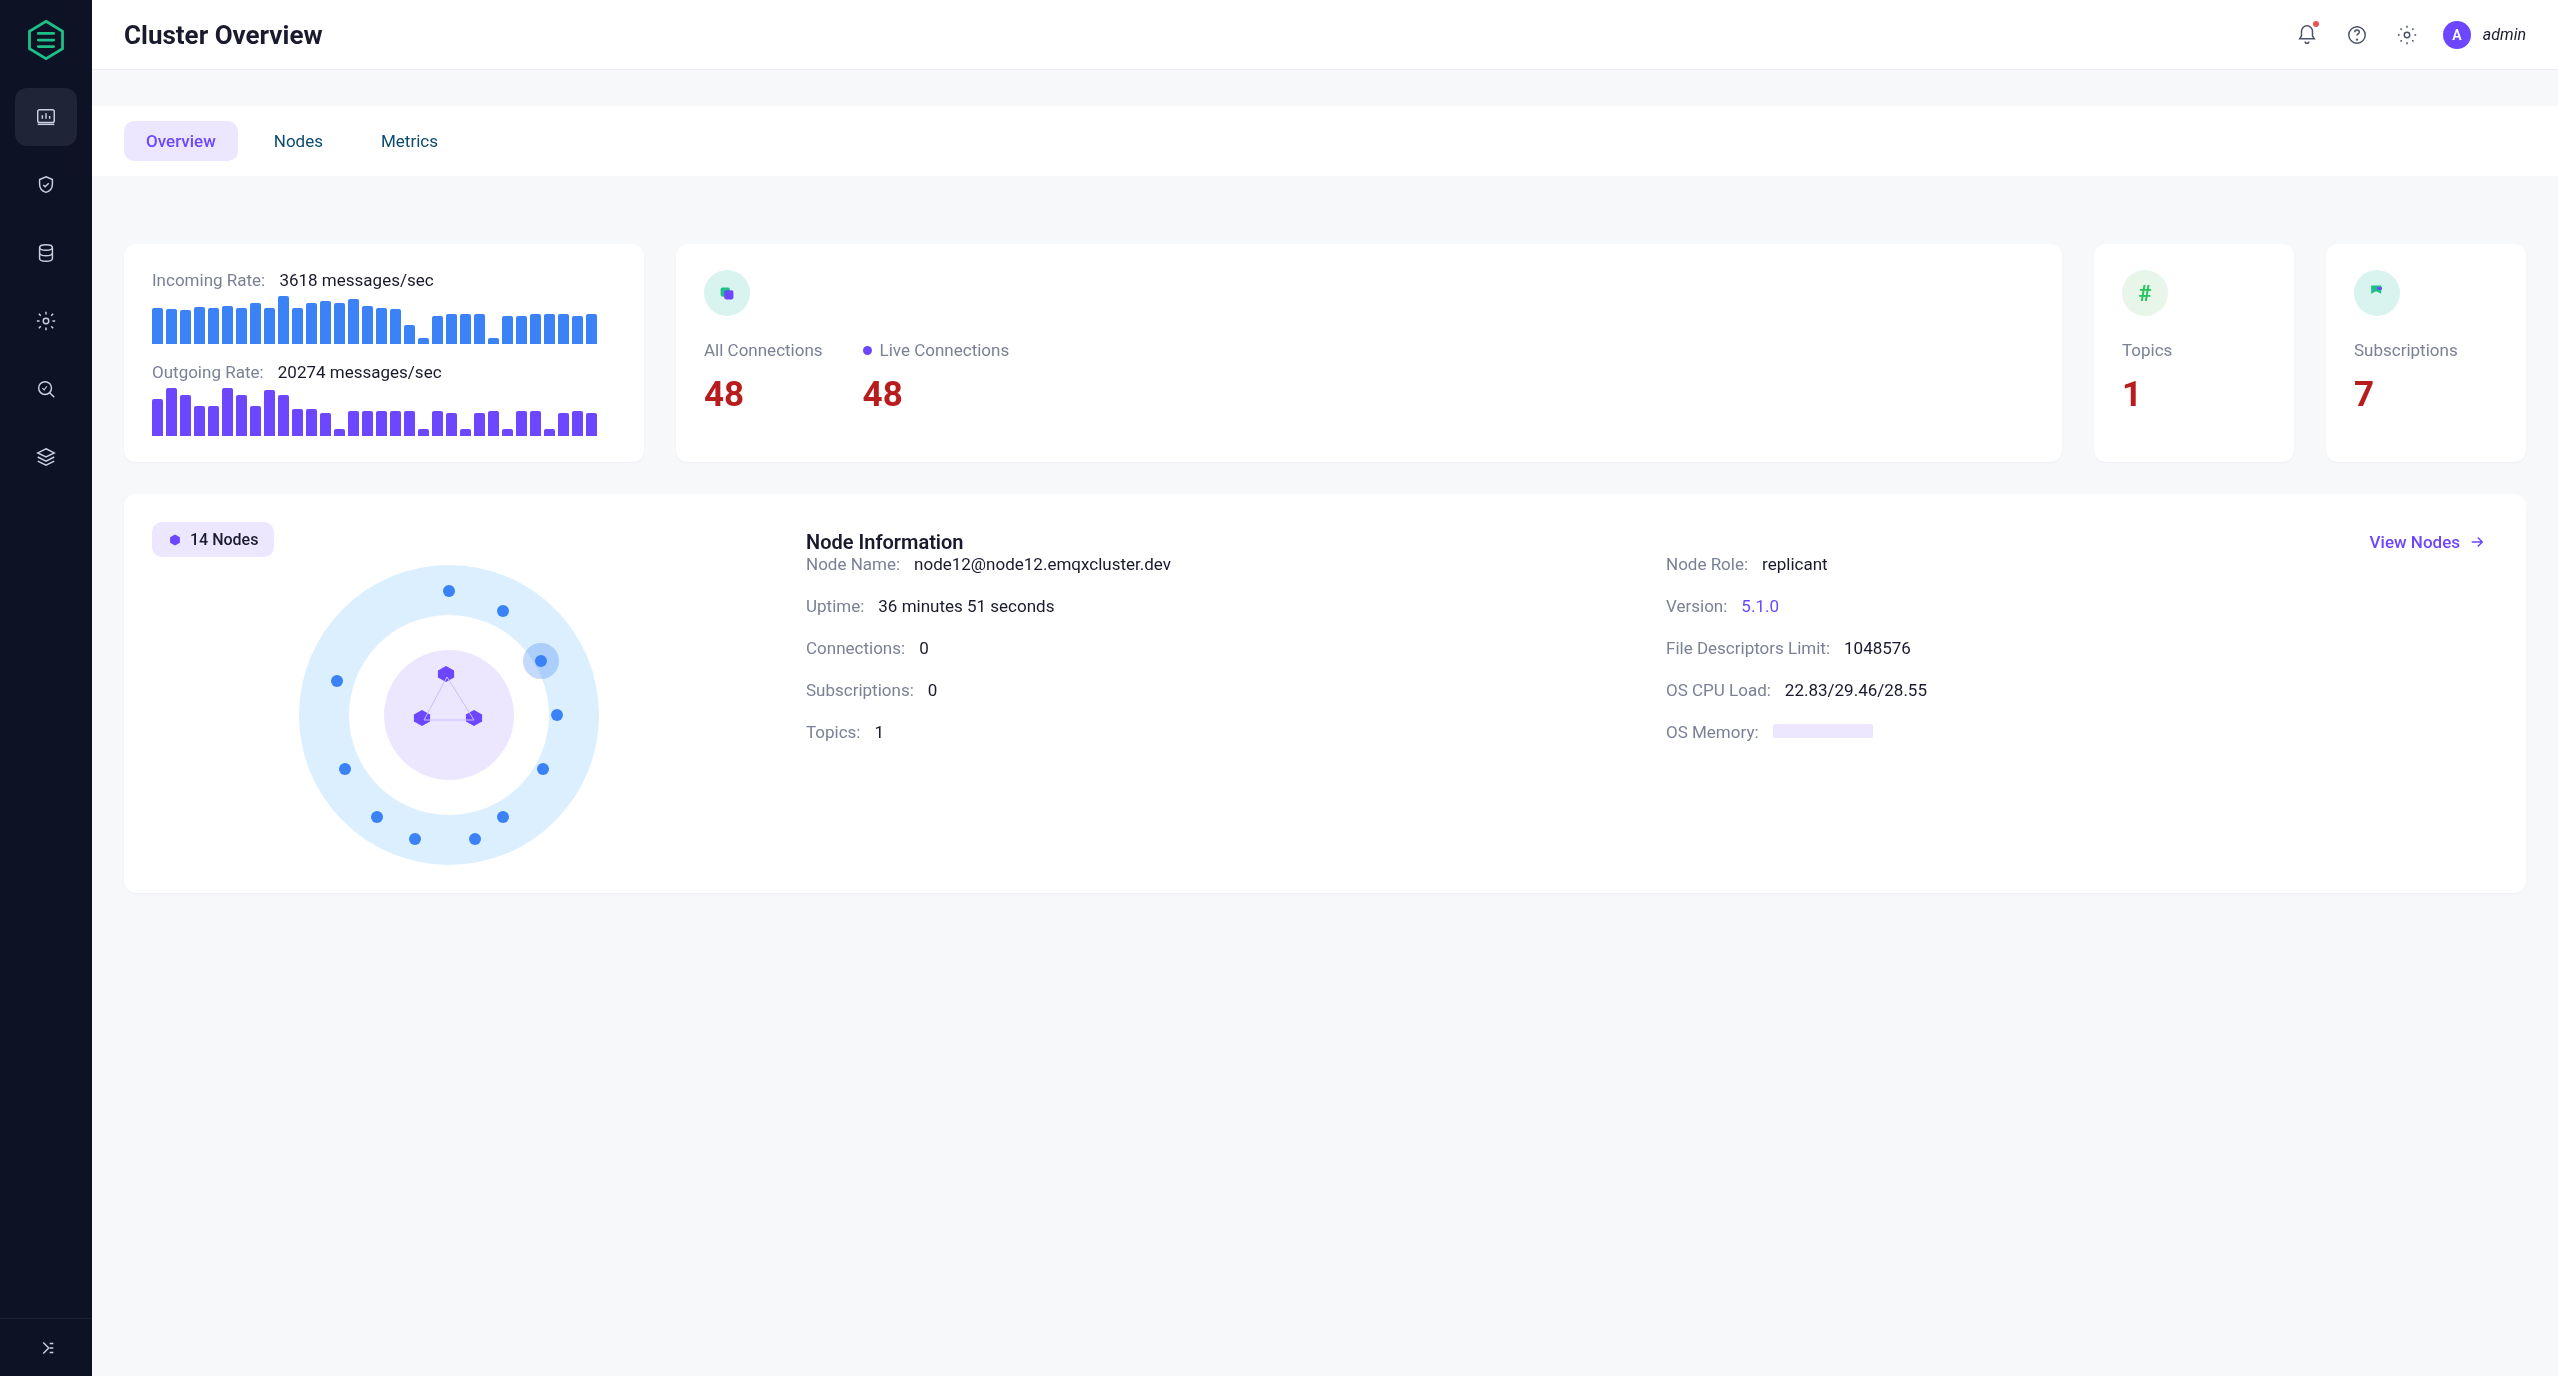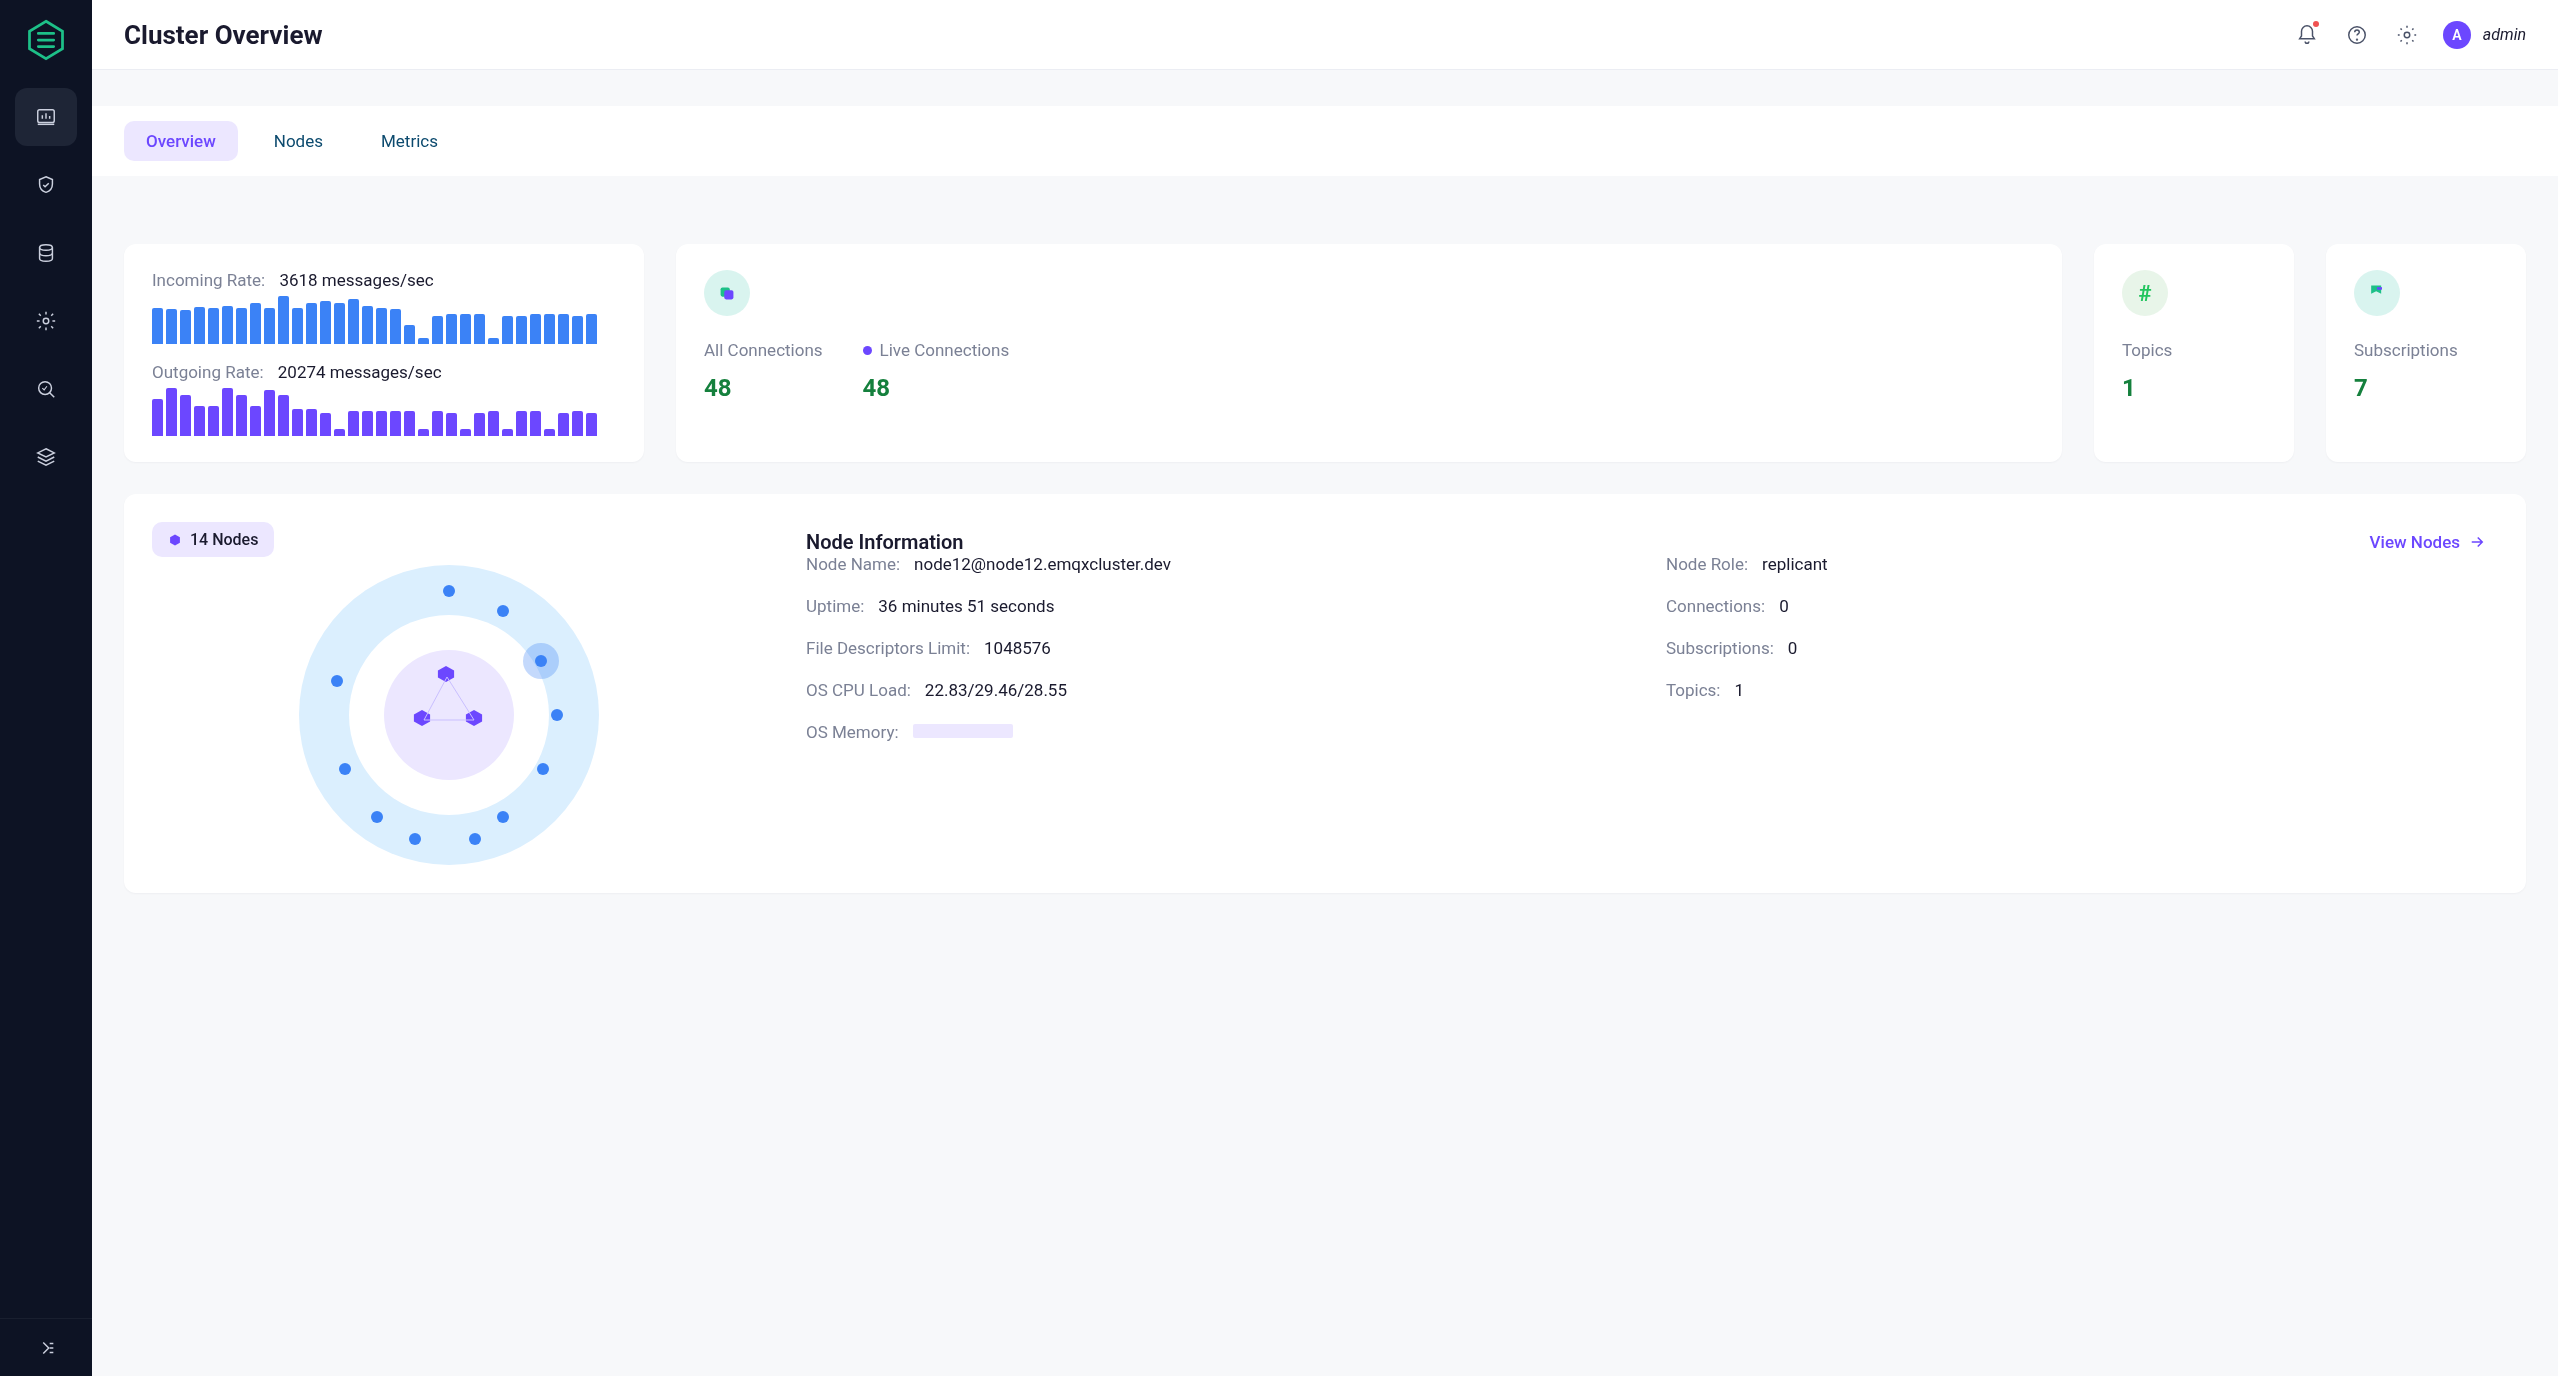--- a/index.html
+++ b/index.html
@@ -46,21 +46,21 @@
   
   .stat-card { display: flex; flex-direction: column; }
   .stat-icon { width: 46px; height: 46px; border-radius: 50%; display: flex; align-items: center; justify-content: center; margin-bottom: 24px; }
   .stat-icon.teal { background: #d9f4ef; }
   .stat-icon.hash { background: #e8f5e9; color:#22c55e; font-size:22px; font-weight:700; }
   .stat-icon.flag { background: #d9f4ef; }
   .stat-row { display: flex; gap: 40px; }
   .stat-col { display: flex; flex-direction: column; }
   .stat-label { font-size: 17px; color: #7b8195; margin-bottom: 14px; display:flex; align-items:center; gap:8px;}
   .live-dot { width: 9px; height: 9px; border-radius:50%; background:#6c47ff; display:inline-block;}
-  .stat-value { font-size: 24px; font-weight: 700; color: #15803d; }
+  .stat-value { font-size: 35px; font-weight: 700; color: #b91c1c; }
   
   .row2 { display: grid; grid-template-columns: 650px 1fr; gap: 0; background: #fff; border-radius: 12px; box-shadow: 0 1px 2px rgba(20,20,40,0.04); }
   .cluster-vis { padding: 28px; position: relative; }
   .nodes-badge { display: inline-flex; align-items: center; gap: 8px; background: #ece7ff; color: #1a1a2e; padding: 8px 16px; border-radius: 10px; font-size: 16px; font-weight: 500; }
   .nodes-badge .hex { width: 14px; height: 14px; }
   .vis-canvas { position: relative; width: 340px; height: 300px; margin: 8px auto 0; }
   .ring { position: absolute; border-radius: 50%; }
   .ring.outer { width: 300px; height: 300px; left: 20px; top: 0; background: #dbeffe; }
   .ring.mid { width: 200px; height: 200px; left: 70px; top: 50px; background: #fff; }
   .ring.inner { width: 130px; height: 130px; left: 105px; top: 85px; background: #ece7ff; }
@@ -356,20 +356,24 @@
               </div>
             <div class="ni-row">
                 <span class="ni-key">Node Role:</span>
                 <span class="ni-val">replicant</span>
               </div>
             <div class="ni-row">
                 <span class="ni-key">Uptime:</span>
                 <span class="ni-val">36 minutes 51 seconds</span>
               </div>
             <div class="ni-row">
+                <span class="ni-key">Version:</span>
+                <span class="ni-val link">5.1.0</span>
+              </div>
+            <div class="ni-row">
                 <span class="ni-key">Connections:</span>
                 <span class="ni-val">0</span>
               </div>
             <div class="ni-row">
                 <span class="ni-key">File Descriptors Limit:</span>
                 <span class="ni-val">1048576</span>
               </div>
             <div class="ni-row">
                 <span class="ni-key">Subscriptions:</span>
                 <span class="ni-val">0</span>

